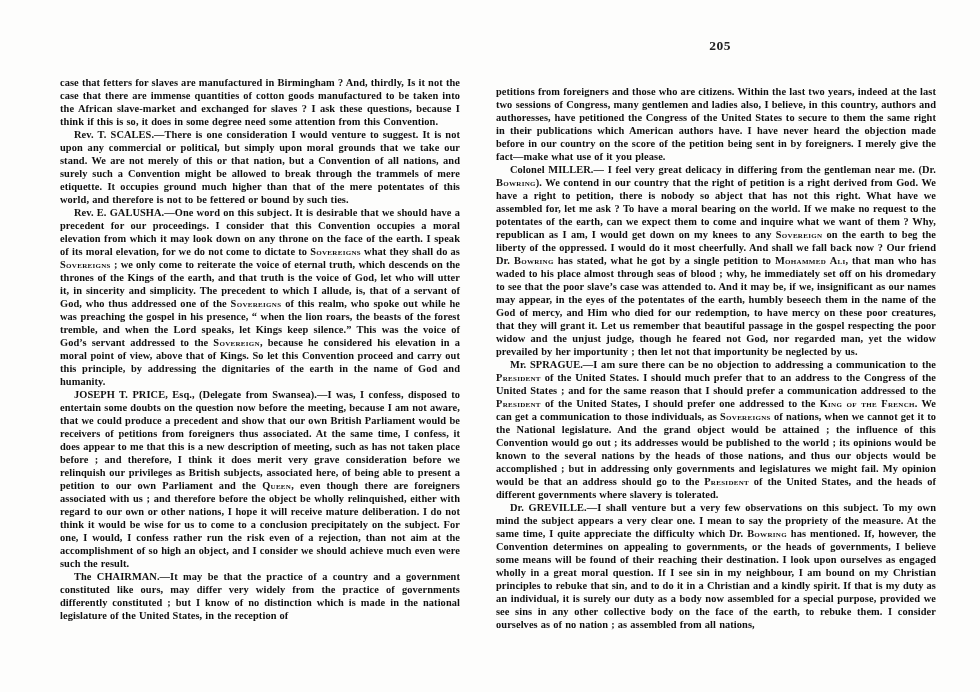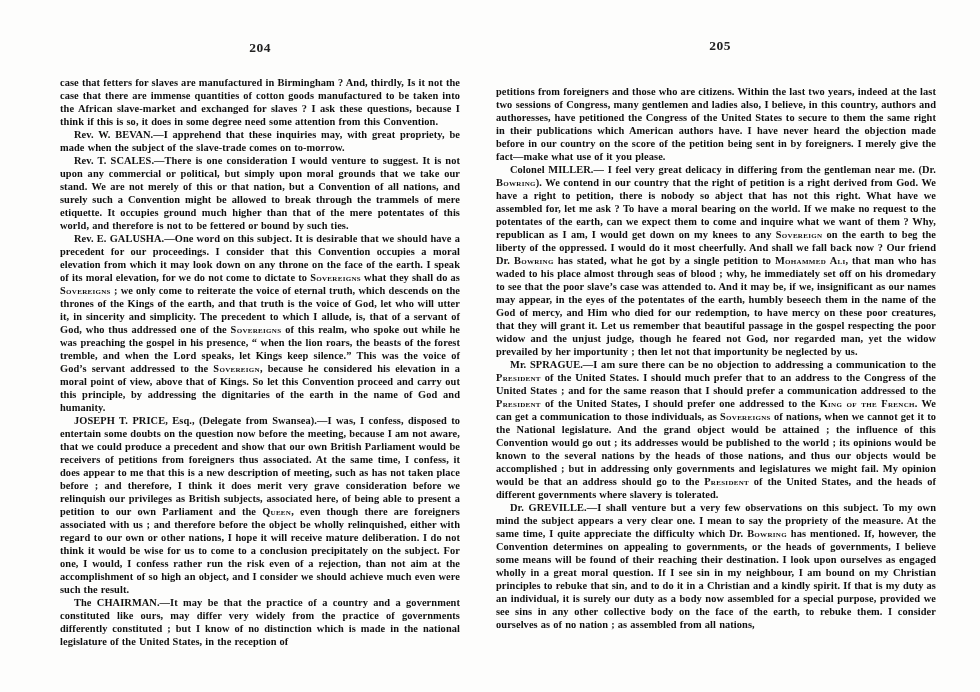--- a/index.html
+++ b/index.html
@@ -62,33 +62,31 @@
     text-indent: 0;
   }
   .para.indent {
     text-indent: 14px;
   }
   .sc {
     font-variant: small-caps;
     font-weight: bold;
     letter-spacing: 0.3px;
   }
-  .page-column.left .body-text { width: 400px; }
+  .page-column.left .body-text { width: 400px; margin-top: 36px; }
   .page-column.right .body-text { width: 440px; }
 </style>
 </head>
 <body>
 
 <div class="scan-page" style="background: rgb(253, 253, 252);">
 
   <div class="page-column left">
-    <div class="folio">204</div>
     <div class="body-text" style="color: rgb(16, 16, 16);">
       <p class="para">case that fetters for slaves are manufactured in Birmingham ? And, thirdly, Is it not the case that there are immense quantities of cotton goods manufactured to be taken into the African slave-market and exchanged for slaves ? I ask these questions, because I think if this is so, it does in some degree need some attention from this Convention.</p>
-      <p class="para indent">Rev. W. BEVAN.—I apprehend that these inquiries may, with great propriety, be made when the subject of the slave-trade comes on to-morrow.</p>
       <p class="para indent">Rev. T. SCALES.—There is one consideration I would venture to suggest. It is not upon any commercial or political, but simply upon moral grounds that we take our stand. We are not merely of this or that nation, but a Convention of all nations, and surely such a Convention might be allowed to break through the trammels of mere etiquette. It occupies ground much higher than that of the mere potentates of this world, and therefore is not to be fettered or bound by such ties.</p>
       <p class="para indent">Rev. E. GALUSHA.—One word on this subject. It is desirable that we should have a precedent for our proceedings. I consider that this Convention occupies a moral elevation from which it may look down on any throne on the face of the earth. I speak of its moral elevation, for we do not come to dictate to <span class="sc">Sovereigns</span> what they shall do as <span class="sc">Sovereigns</span> ; we only come to reiterate the voice of eternal truth, which descends on the thrones of the Kings of the earth, and that truth is the voice of God, let who will utter it, in sincerity and simplicity. The precedent to which I allude, is, that of a servant of God, who thus addressed one of the <span class="sc">Sovereigns</span> of this realm, who spoke out while he was preaching the gospel in his presence, “ when the lion roars, the beasts of the forest tremble, and when the Lord speaks, let Kings keep silence.” This was the voice of God’s servant addressed to the <span class="sc">Sovereign</span>, because he considered his elevation in a moral point of view, above that of Kings. So let this Convention proceed and carry out this principle, by addressing the dignitaries of the earth in the name of God and humanity.</p>
       <p class="para indent">JOSEPH T. PRICE, Esq., (Delegate from Swansea).—I was, I confess, disposed to entertain some doubts on the question now before the meeting, because I am not aware, that we could produce a precedent and show that our own British Parliament would be receivers of petitions from foreigners thus associated. At the same time, I confess, it does appear to me that this is a new description of meeting, such as has not taken place before ; and therefore, I think it does merit very grave consideration before we relinquish our privileges as British subjects, associated here, of being able to present a petition to our own Parliament and the <span class="sc">Queen</span>, even though there are foreigners associated with us ; and therefore before the object be wholly relinquished, either with regard to our own or other nations, I hope it will receive mature deliberation. I do not think it would be wise for us to come to a conclusion precipitately on the subject. For one, I would, I confess rather run the risk even of a rejection, than not aim at the accomplishment of so high an object, and I consider we should achieve much even were such the result.</p>
       <p class="para indent">The CHAIRMAN.—It may be that the practice of a country and a government constituted like ours, may differ very widely from the practice of governments differently constituted ; but I know of no distinction which is made in the national legislature of the United States, in the reception of</p>
     </div>
   </div>
 
   <div class="page-column right">
     <div class="folio">205</div>
     <div class="body-text" style="color: rgb(16, 16, 16); margin-top: 31px;">

